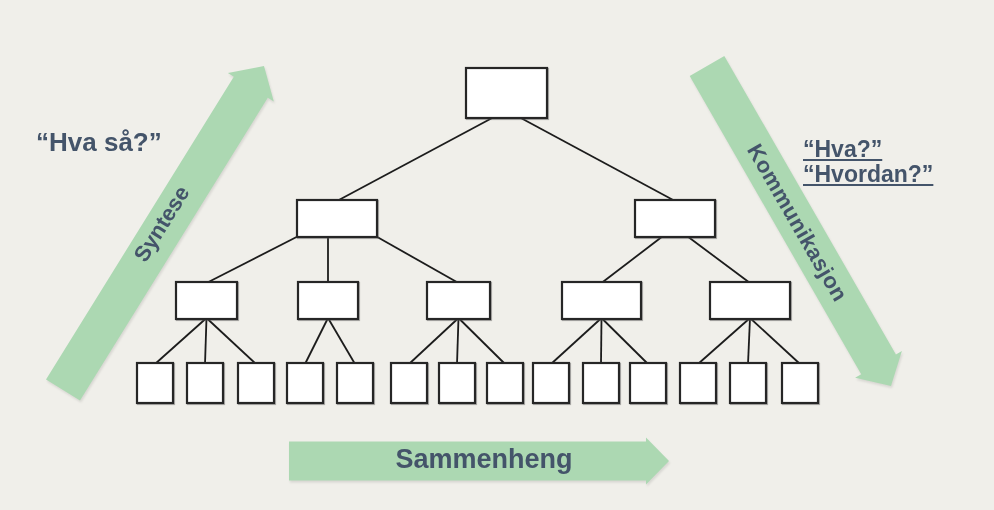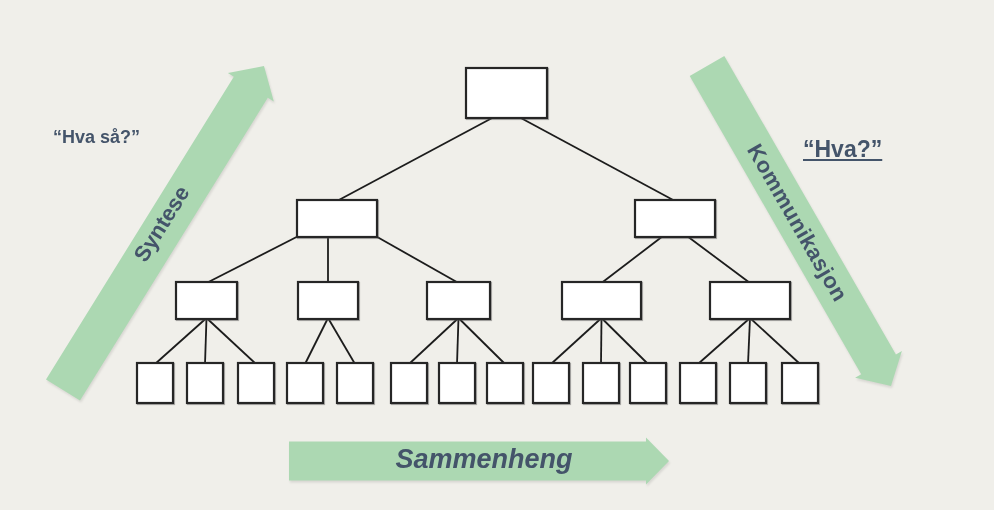--- a/index.html
+++ b/index.html
@@ -16,35 +16,34 @@
   .arrow{fill:var(--green);filter:drop-shadow(1px 2px 1px rgba(0,0,0,0.10));}
   .connector{stroke:var(--line);stroke-width:1.8;fill:none;}
   .node{
     fill:var(--boxfill);stroke:var(--boxborder);stroke-width:2.2;
     filter:drop-shadow(1.5px 1.5px 0.5px rgba(90,90,90,0.45));
   }
   .lbl{
     position:absolute;color:var(--text);font-weight:bold;
     white-space:nowrap;user-select:none;
   }
-  .lbl-left-quote{left:53px;top:127px;font-size:18px;}
+  .lbl-left-quote{left:36px;top:127px;font-size:26px;}
   .lbl-syntese{
     left:162px;top:224px;font-size:22px;
     transform:translate(-50%,-50%) rotate(-58deg);
   }
   .lbl-kommunikasjon{
     left:797px;top:223px;font-size:22px;letter-spacing:0.5px;
     transform:translate(-50%,-50%) rotate(60deg);
   }
   .questions{position:absolute;left:803px;top:137px;}
   .questions .lbl-q{position:static;font-size:23px;line-height:25px;text-decoration:underline;}
   .lbl-sammenheng{
     left:484px;top:459px;font-size:27px;
     transform:translate(-50%,-50%);
-    font-style:italic;
   }
 </style>
 </head>
 <body>
 
 <div class="canvas">
   <svg id="diagram-svg" width="994" height="510" viewBox="0 0 994 510">
       <polygon points="80,400.5 267.8,97.8 273.8,101.5 264,66 227.9,73 233.8,76.7 46,379.5" class="arrow"></polygon>
       <polygon points="689.7,76 861.2,374.3 855.1,377.8 891,386 901.9,350.9 895.9,354.4 724.3,56" class="arrow"></polygon>
       <polygon points="289,480.5 646,480.5 646,484.5 669,461 646,437.5 646,441.5 289,441.5" class="arrow"></polygon>
@@ -94,16 +93,17 @@
     </svg>
 
   <div class="lbl lbl-left-quote">“Hva så?”</div>
 
   <div class="lbl lbl-syntese">Syntese</div>
 
   <div class="lbl lbl-kommunikasjon">Kommunikasjon</div>
 
   <div class="questions">
     <div class="lbl lbl-q">“Hva?”</div>
+    <div class="lbl lbl-q">“Hvordan?”</div>
   </div>
 
   <div class="lbl lbl-sammenheng">Sammenheng</div>
 </div>
 
 </body></html>

